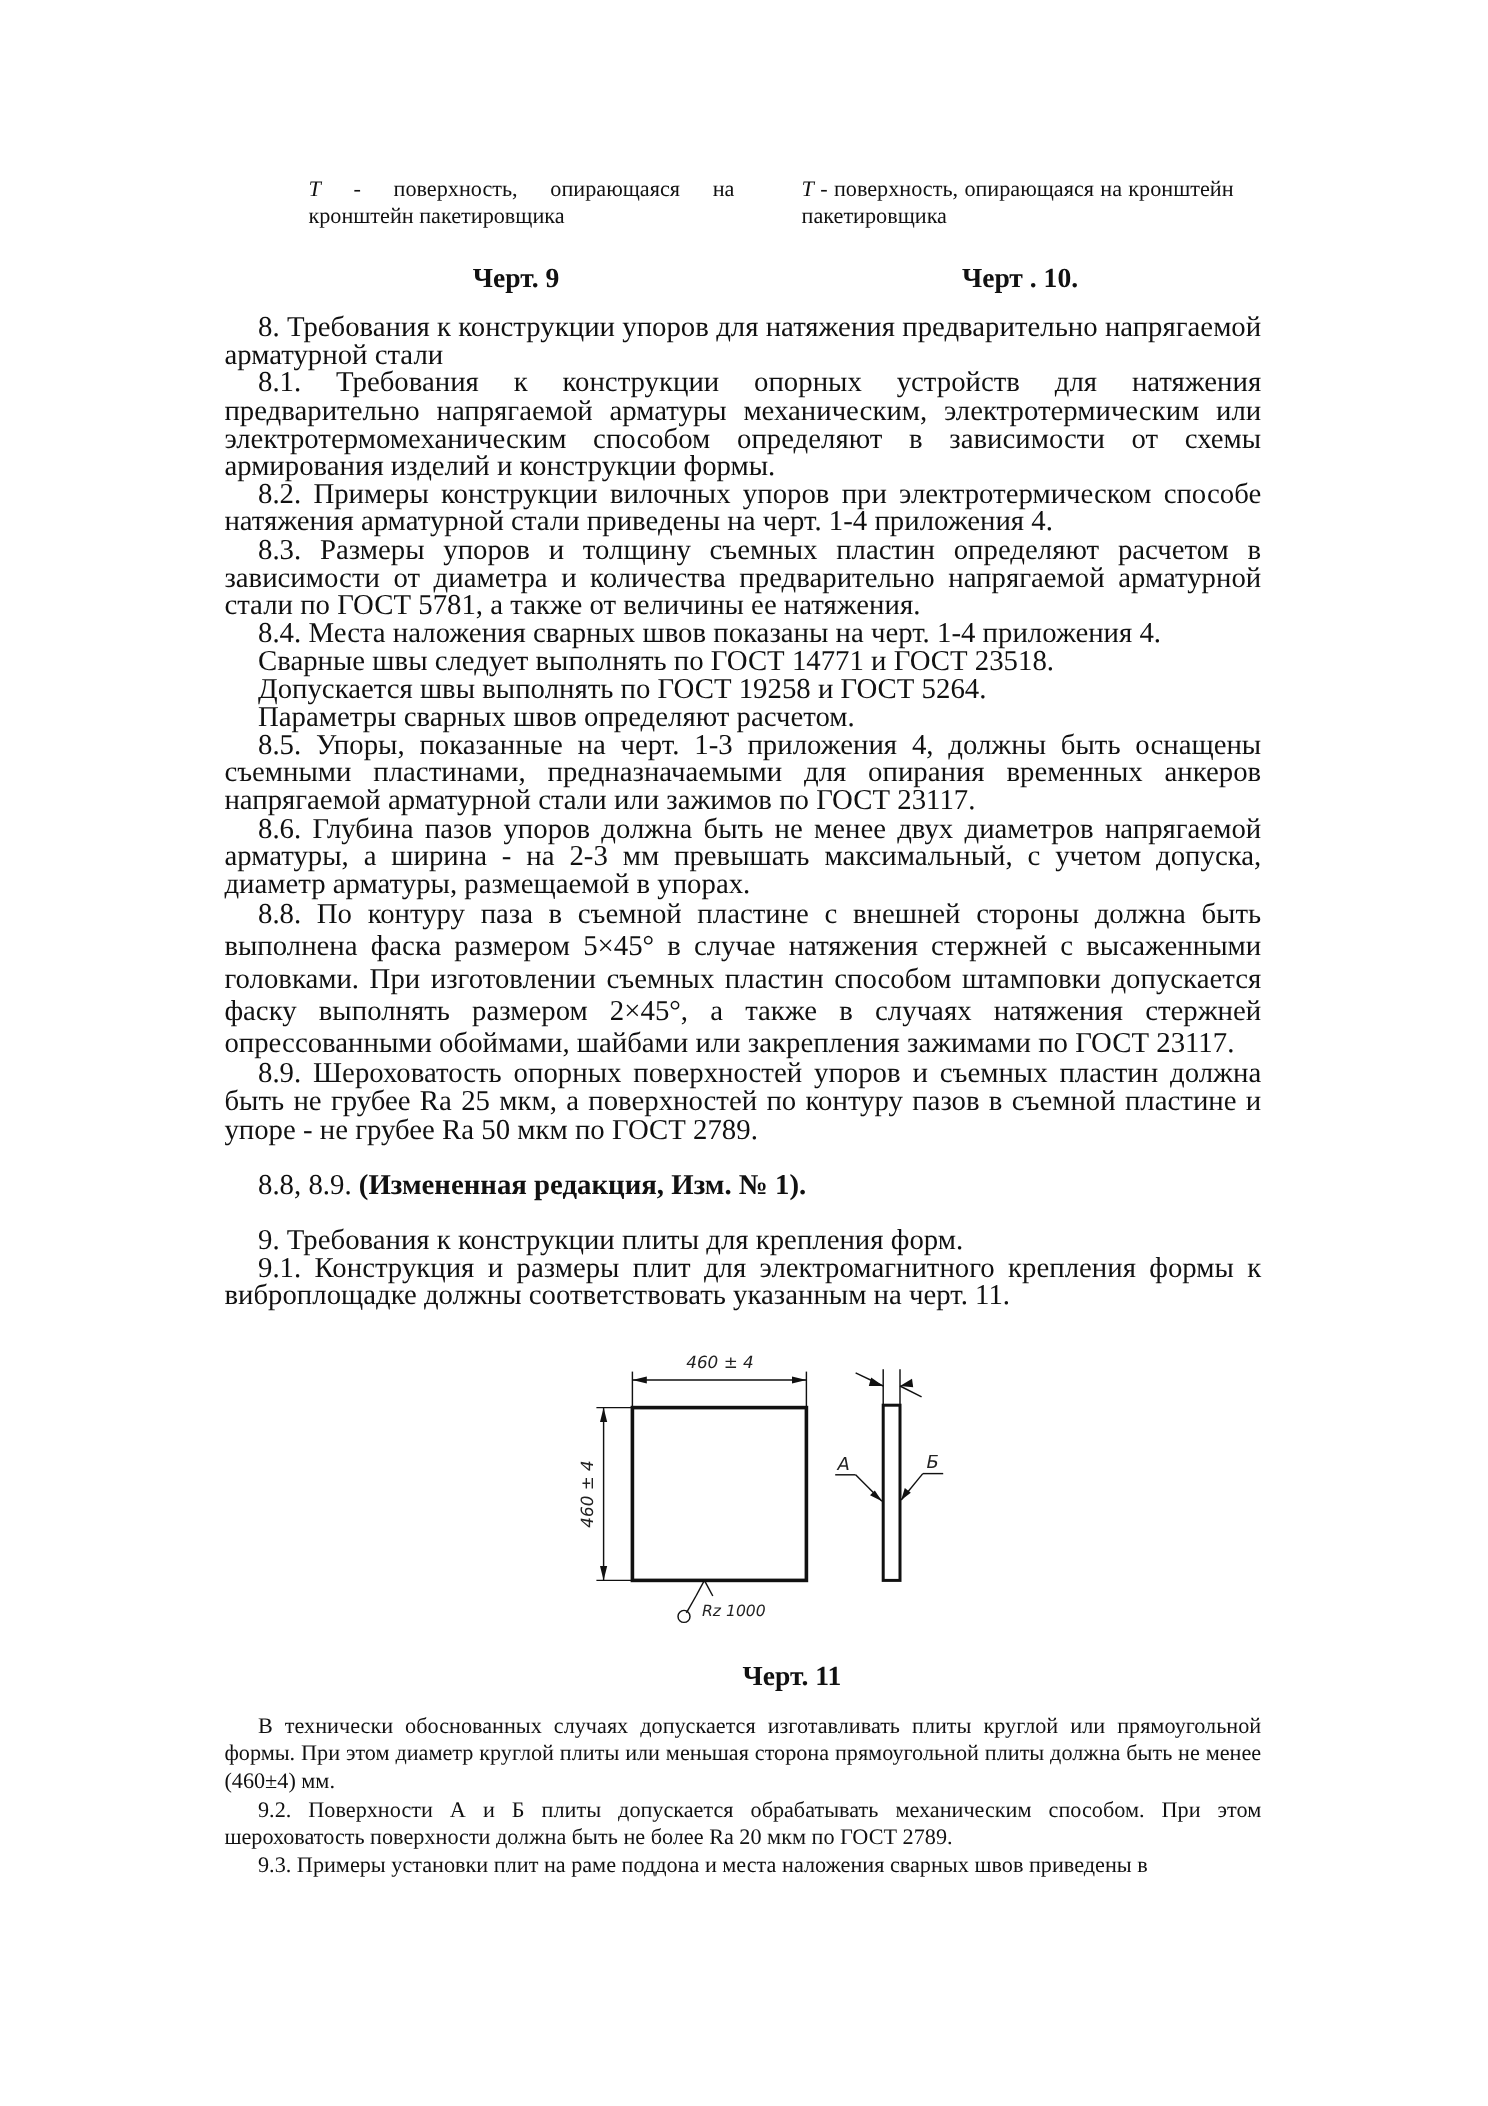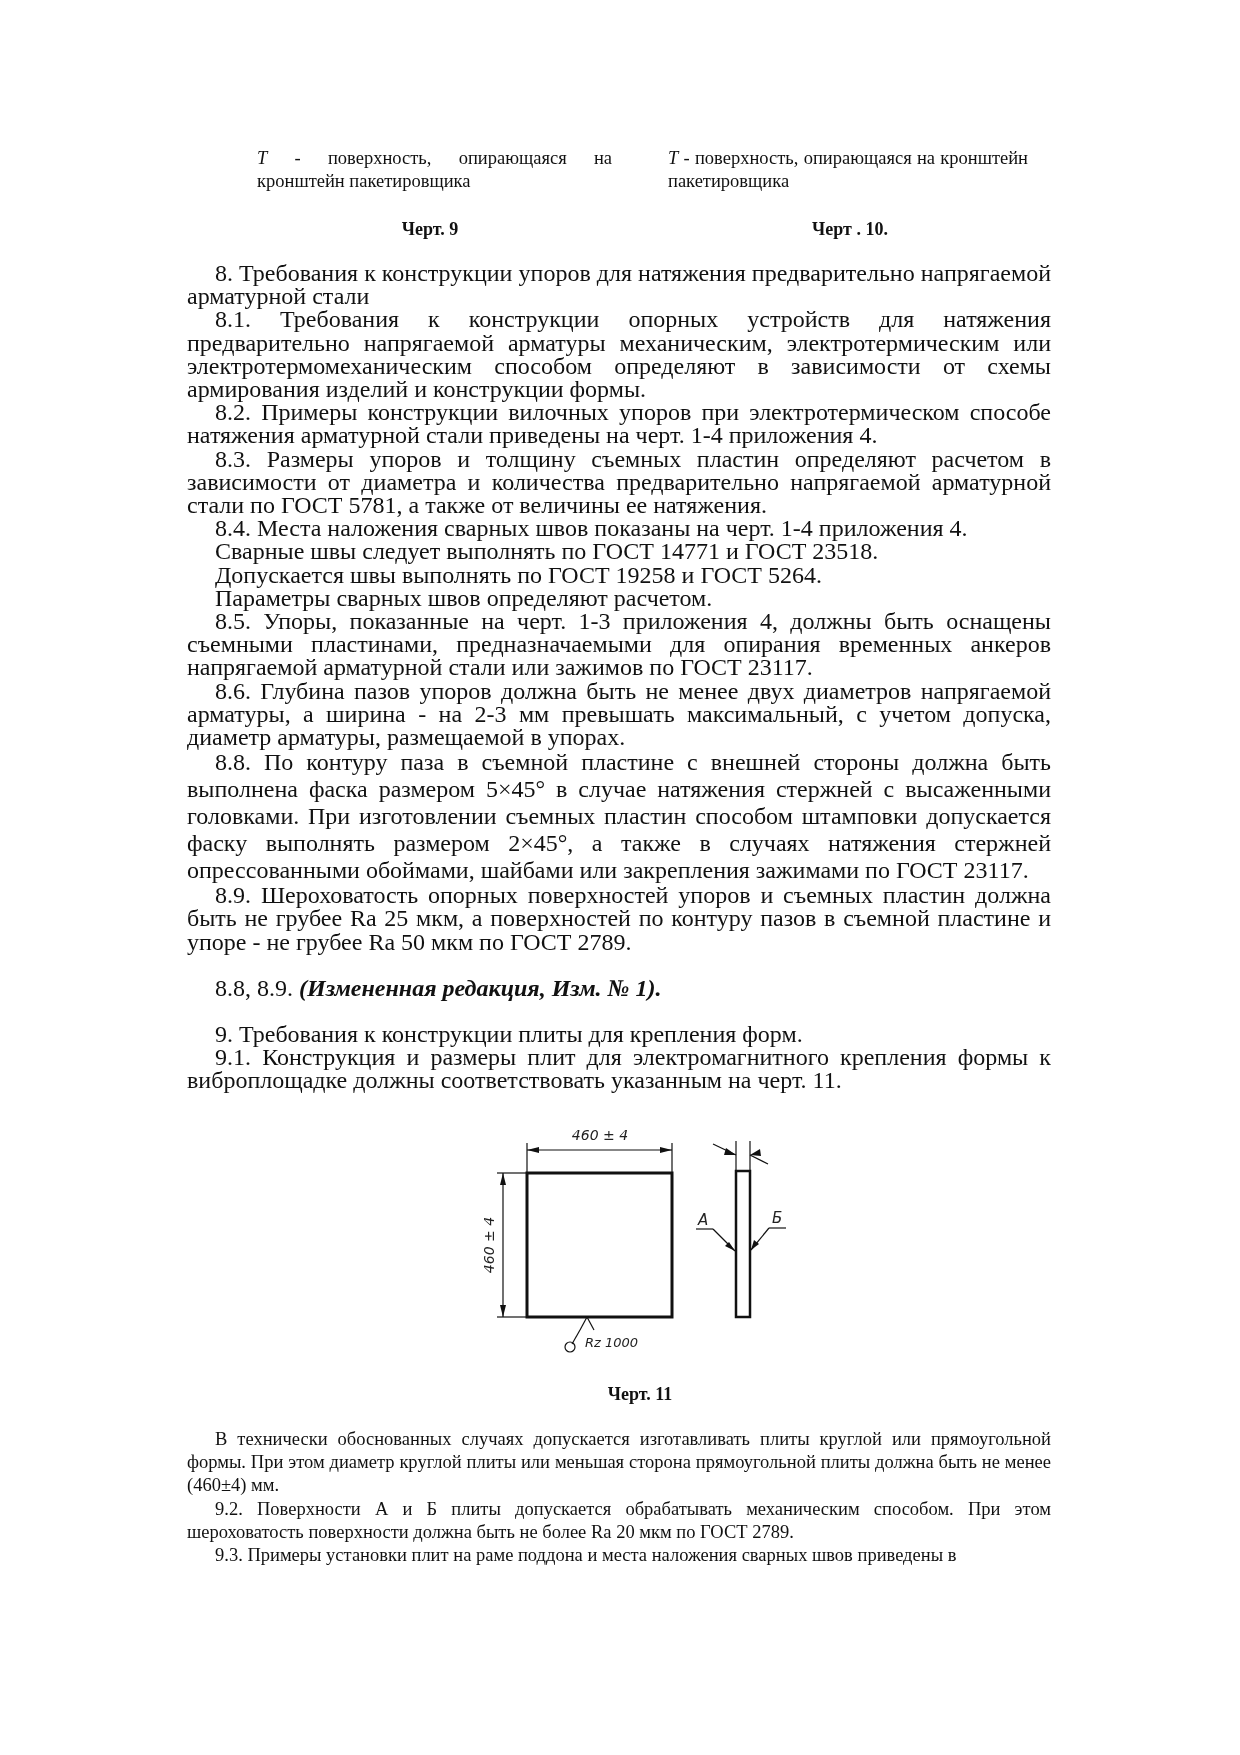--- a/index.html
+++ b/index.html
@@ -1,27 +1,27 @@
 <!DOCTYPE html>
 <html><head>
   <meta charset="utf-8">
   <style>
     html, body { margin: 0; padding: 0; background: #ffffff; }
     body { width: 1240px; height: 1755px; position: relative; overflow: hidden;
            font-family: "Liberation Serif", "DejaVu Serif", serif; color: #111; }
     .page { position: absolute; left: 0; top: 0; width: 1240px; height: 1249px; }
     .cap-col { position: absolute; font-size: 18.5px; line-height: 23px; text-align: justify; text-align-last: left; }
     .cap-col .it { font-style: italic; }
-    .fig-label { position: absolute; font-weight: bold; font-size: 18px; text-align: center; }
+    .fig-label { position: absolute; font-weight: bold; font-size: 23px; text-align: center; }
     .body { position: absolute; left: 187px; top: 262px; width: 864px; font-size: 24px; line-height: 23.2px; }
     .p { margin: 0; text-indent: 28px; text-align: justify; }
     .p .it { }
     .p.tall { line-height: 27px; }
     .gap { height: 23px; }
-    .b { font-weight: bold; font-style: italic; }
+    .b { font-weight: bold; }
     .drawing { position: absolute; left: 480px; top: 1120px; width: 330px; height: 245px; }
     .dimtext { font-family: "DejaVu Sans", sans-serif; font-style: italic; font-size: 14px; fill: #222; }
     .body2 { position: absolute; left: 187px; top: 1428px; width: 864px; font-size: 18.5px; line-height: 23.2px; }
   </style>
 </head>
 <body>
 
 <div class="page">
 
   <div class="cap-col" style="left:257px; top:147px; width:355px;">
@@ -90,21 +90,21 @@
     <line x1="713" y1="1229" x2="735" y2="1251" stroke="#111" stroke-width="1.2"></line>
     <polygon points="735,1251 725,1246 729,1242" fill="#111"></polygon>
     <text x="698" y="1225" class="dimtext" style="font-size:15px">А</text>
 
     <line x1="786" y1="1228" x2="769" y2="1228" stroke="#111" stroke-width="1.2"></line>
     <line x1="769" y1="1228" x2="751" y2="1250" stroke="#111" stroke-width="1.2"></line>
     <polygon points="751,1250 754,1240 759,1244" fill="#111"></polygon>
     <text x="772" y="1223" class="dimtext" style="font-size:15px">Б</text>
   </svg>
 
-  <div class="fig-label" style="left:540px; top:1384px; width:200px;">Черт. 11</div>
+  <div class="fig-label" style="left:560px; top:1384px; width:200px;">Черт. 11</div>
 
   <div class="body2">
     <p class="p">В технически обоснованных случаях допускается изготавливать плиты круглой или прямоугольной формы. При этом диаметр круглой плиты или меньшая сторона прямоугольной плиты должна быть не менее (460±4) мм.</p>
     <p class="p"><span>9.2. Поверхности </span><span class="it">А</span><span> и </span><span class="it">Б</span><span> плиты допускается обрабатывать механическим способом. При этом шероховатость поверхности должна быть не более </span><span class="it">Ra</span><span> 20 мкм по ГОСТ 2789.</span></p>
     <p class="p">9.3. Примеры установки плит на раме поддона и места наложения сварных швов приведены в</p>
   </div>
 
 </div>
 
 </body></html>

